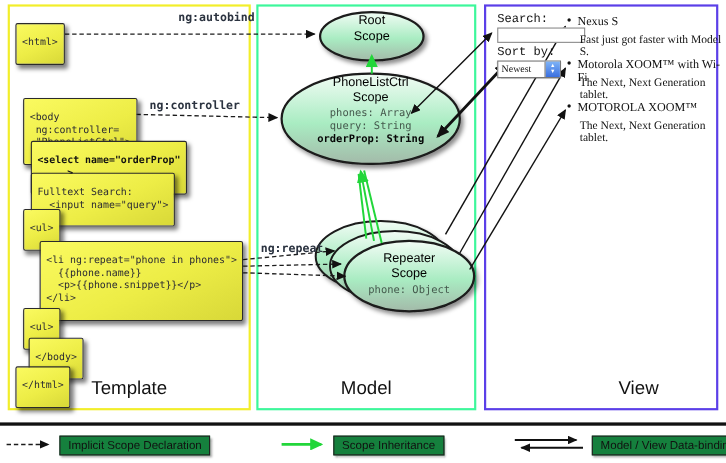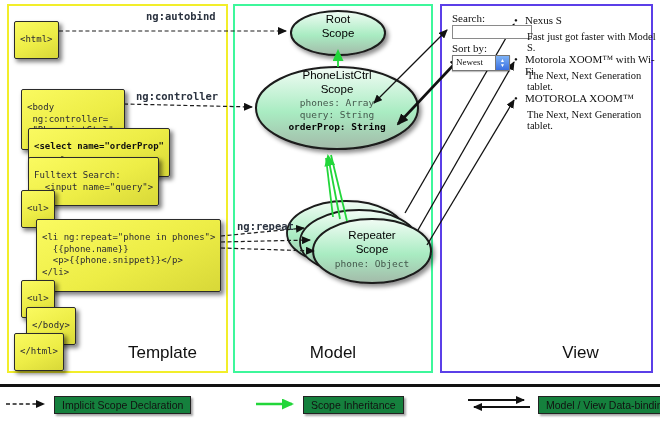--- a/index.html
+++ b/index.html
@@ -20,21 +20,21 @@
      box-shadow:2.5px 3px 4px rgba(0,0,0,.5);}
   .codebox.bold{font-weight:bold;color:#111;}
   .dirlabel{position:absolute;z-index:3;font-family:"DejaVu Sans Mono","Liberation Mono",monospace;
      font-size:10.5px;font-weight:bold;color:#2b3340;}
   .ell-title{position:absolute;z-index:3;text-align:center;white-space:pre;
      font-size:11.5px;line-height:1.2;color:#000;}
   .ell-props{position:absolute;z-index:3;text-align:center;white-space:pre;
      font-family:"DejaVu Sans Mono","Liberation Mono",monospace;
      font-size:9.5px;line-height:1.25;color:#44584c;}
   .ell-props.boldprop{font-weight:bold;color:#050505;}
-  .serif{font-family:Liberation Serif, serif;}
+  .serif{font-family:Liberation Mono, monospace;}
   .vlabel{font-size:11px;color:#111;}
   .vinput{position:absolute;z-index:3;width:74px;height:12px;border:1px solid #8a8a8a;
      background:#fff;font-size:10px;padding:0 2px;}
   .vselect{position:absolute;z-index:3;width:56px;height:14px;border:1px solid #777;background:#fff;
      display:flex;align-items:stretch;justify-content:space-between;box-shadow:0 1px 1px rgba(0,0,0,.25);}
   .vselect .val{font-family:"Liberation Serif",serif;font-size:9px;padding:1px 0 0 3px;color:#111;}
   .vselect .stepper{width:13px;background:linear-gradient(#7eb3f7,#3a6fe0);color:#fff;
      font-size:5px;line-height:4.5px;text-align:center;padding-top:2px;border-left:1px solid #777;}
   .vitem-title{position:absolute;z-index:3;font-family:"Liberation Serif",serif;font-size:11px;color:#111;}
   .vitem-desc{position:absolute;z-index:3;font-family:"Liberation Serif",serif;font-size:10.5px;color:#111;}
@@ -125,21 +125,21 @@
   &lt;input name="query"&gt;</div>
   <div class="codebox" style="left:21px;top:190px;">&lt;ul&gt;</div>
   <div class="codebox" style="left:36px;top:219px;">&lt;li ng:repeat="phone in phones"&gt;
   {{phone.name}}
   &lt;p&gt;{{phone.snippet}}&lt;/p&gt;
 &lt;/li&gt;</div>
   <div class="codebox" style="left:21px;top:280px;">&lt;ul&gt;</div>
   <div class="codebox" style="left:26px;top:307px;">&lt;/body&gt;</div>
   <div class="codebox" style="left:14px;top:333px;">&lt;/html&gt;</div>
 
-  <div class="dirlabel" style="left:146px;top:10px;">ng:autobind</div>
+  <div class="dirlabel" style="left:162px;top:10px;">ng:autobind</div>
   <div class="dirlabel" style="left:136px;top:90px;">ng:controller</div>
   <div class="dirlabel" style="left:237px;top:220px;">ng:repeat</div>
 
   <div class="ell-title" style="left:293px;top:13px;width:90px;">Root
 Scope</div>
   <div class="ell-title" style="left:262px;top:69px;width:150px;">PhoneListCtrl
 Scope</div>
   <div class="ell-props" style="left:262px;top:97px;width:150px;">phones: Array
 query: String</div>
   <div class="ell-props boldprop" style="left:262px;top:121px;width:150px;">orderProp: String</div>
@@ -160,21 +160,21 @@
   <div class="vitem-desc" style="left:527px;top:31px;">Fast just got faster with Model S.</div>
 
   <span class="bullet serif" style="left:514px;top:53px;">•</span>
   <div class="vitem-title" style="left:525px;top:53px;">Motorola XOOM™ with Wi-Fi</div>
   <div class="vitem-desc" style="left:527px;top:70px;">The Next, Next Generation tablet.</div>
 
   <span class="bullet serif" style="left:514px;top:92px;">•</span>
   <div class="vitem-title" style="left:525px;top:92px;">MOTOROLA XOOM™</div>
   <div class="vitem-desc" style="left:527px;top:109px;">The Next, Next Generation tablet.</div>
 
-  <div class="col-label" style="left:7px;width:221px;top:343px;padding-left:45px;">Template</div>
+  <div class="col-label" style="left:7px;width:221px;top:343px;">Template</div>
   <div class="col-label" style="left:233px;width:200px;top:343px;">Model</div>
   <div class="col-label" style="left:440px;width:213px;top:343px;padding-left:34px;">View</div>
 
   <div class="legend-box" style="left:54px;">Implicit Scope Declaration</div>
   <div class="legend-box" style="left:303px;">Scope Inheritance</div>
   <div class="legend-box" style="left:538px;">Model / View Data-binding</div>
 
 </div>
 
 </body></html>

